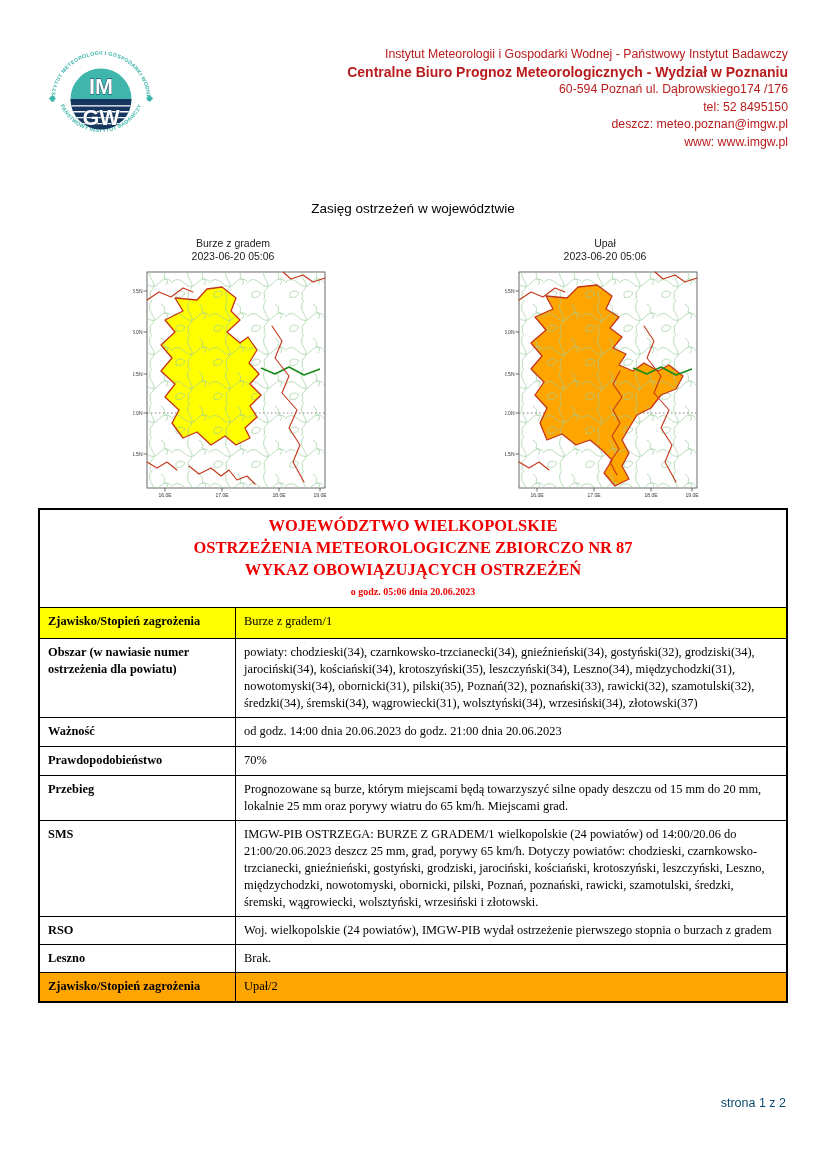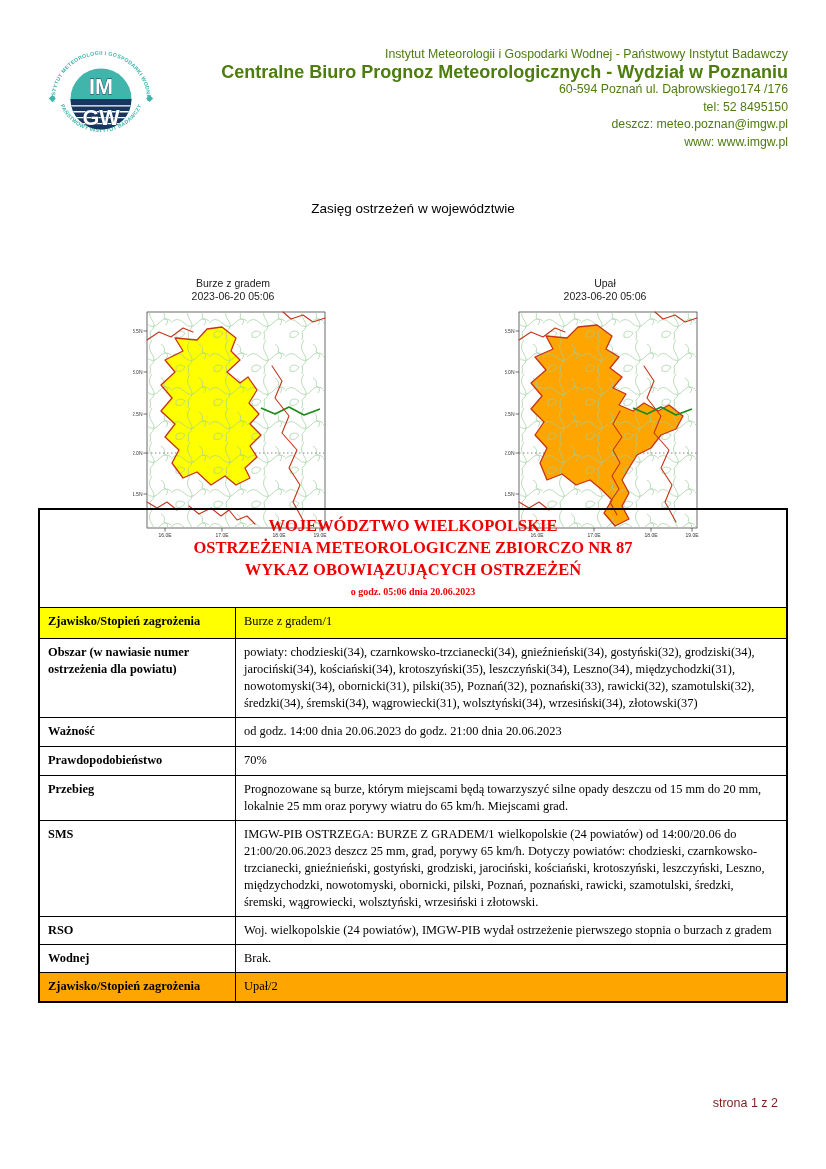--- a/index.html
+++ b/index.html
@@ -1,32 +1,32 @@
 <!DOCTYPE html>
 <html><head>
 <meta charset="utf-8">
 <style>
   html,body{margin:0;padding:0;background:#fff;}
   .page{position:relative;width:826px;height:1169px;background:#fff;overflow:hidden;
         font-family:"Liberation Serif",serif;color:#000;}
 
   
   .header-text{position:absolute;top:46px;right:38px;text-align:right;
-        font-family:"Liberation Sans",sans-serif;color:#4d7c0f;
+        font-family:"Liberation Sans",sans-serif;color:#b91c1c;
         font-size:12.3px;line-height:17.6px;}
-  .header-text .bold-line{font-weight:bold;font-size:18px;}
+  .header-text .bold-line{font-weight:bold;font-size:14px;}
   .logo{position:absolute;left:42px;top:40px;width:118px;height:118px;}
 
   
   .section-title{position:absolute;top:201px;left:0;width:100%;text-align:center;
         font-family:"Liberation Sans",sans-serif;font-size:13.5px;color:#000;}
   .map-block{position:absolute;width:206px;top:237px;}
   .map-block.left{left:130px;} .map-block.right{left:502px;}
   .map-caption{text-align:center;font-family:"Liberation Sans",sans-serif;
-        font-size:10.5px;line-height:13px;color:#222;margin-bottom:3px;margin-top:40px;}
+        font-size:10.5px;line-height:13px;color:#222;margin-bottom:3px;}
   .map-svg{display:block;margin:0 auto;}
   .county{stroke:#9CCF9C;stroke-width:0.7;fill:none;}
   .redline{stroke:#C43418;stroke-width:1.1;fill:none;stroke-linejoin:round;stroke-linecap:round;}
   .warnline{stroke:#C43418;stroke-width:1.3;fill:none;stroke-linejoin:round;}
   .greenbold{stroke:#188A18;stroke-width:1.6;fill:none;stroke-linejoin:round;}
   .dotline{stroke:#666;stroke-width:0.8;stroke-dasharray:1.5,2.5;fill:none;}
   .tick{stroke:#333;stroke-width:0.7;}
   .ticklab{font-size:5px;fill:#333;font-family:"Liberation Sans",sans-serif;}
   .frame{fill:#fff;stroke:#444;stroke-width:0.8;}
 
@@ -35,22 +35,22 @@
         border-collapse:collapse;border:2px solid #000;font-size:12.4px;line-height:17px;padding-left:33px;}
   .warning-table td{border:1px solid #000;vertical-align:top;padding:5px 8px;}
   .title-cell{text-align:center;color:#EE0000;font-weight:bold;padding:9px 6px 7px;}
   .title-cell .tl{font-size:16.5px;line-height:22px;}
   .title-cell .tl4{font-size:10px;line-height:21px;}
   .label-cell{font-weight:bold;width:179px;}
   .row-yellow td{background:#FFFF00;}
   .row-orange td{background:#FFA500;}
   .h32 td{height:20px;} .h30 td{height:18px;}
 
-  .footer{position:absolute;top:1096px;right:48px;
-        font-family:"Liberation Sans",sans-serif;font-size:12.5px;color:#7f1d1d;}
+  .footer{position:absolute;top:1096px;right:40px;
+        font-family:"Liberation Sans",sans-serif;font-size:12.5px;color:#0c4a6e;}
 
   
   .ringtext{font-family:"Liberation Sans",sans-serif;font-size:5.4px;letter-spacing:0.3px;fill:#3FB5AB;font-weight:bold;}
   .logoletters{font-family:"Liberation Sans",sans-serif;font-weight:bold;font-size:22px;fill:#fff;}
 </style>
 </head>
 <body>
 
 <div class="page">
 
@@ -205,21 +205,21 @@
     </tr>
     <tr>
       <td class="label-cell">SMS</td>
       <td>IMGW-PIB OSTRZEGA: BURZE Z GRADEM/1 wielkopolskie (24 powiatów) od 14:00/20.06 do 21:00/20.06.2023 deszcz 25 mm, grad, porywy 65 km/h. Dotyczy powiatów: chodzieski, czarnkowsko-trzcianecki, gnieźnieński, gostyński, grodziski, jarociński, kościański, krotoszyński, leszczyński, Leszno, międzychodzki, nowotomyski, obornicki, pilski, Poznań, poznański, rawicki, szamotulski, średzki, śremski, wągrowiecki, wolsztyński, wrzesiński i złotowski.</td>
     </tr>
     <tr>
       <td class="label-cell">RSO</td>
       <td>Woj. wielkopolskie (24 powiatów), IMGW-PIB wydał ostrzeżenie pierwszego stopnia o burzach z gradem</td>
     </tr>
     <tr>
-      <td class="label-cell">Wodnej</td>
+      <td class="label-cell">Leszno</td>
       <td>Brak.</td>
     </tr>
     <tr class="row-orange h30">
       <td class="label-cell">Zjawisko/Stopień zagrożenia</td>
       <td>Upał/2</td>
     </tr>
   </tbody>
     </table>
 
   <div class="footer">strona 1 z 2</div>

